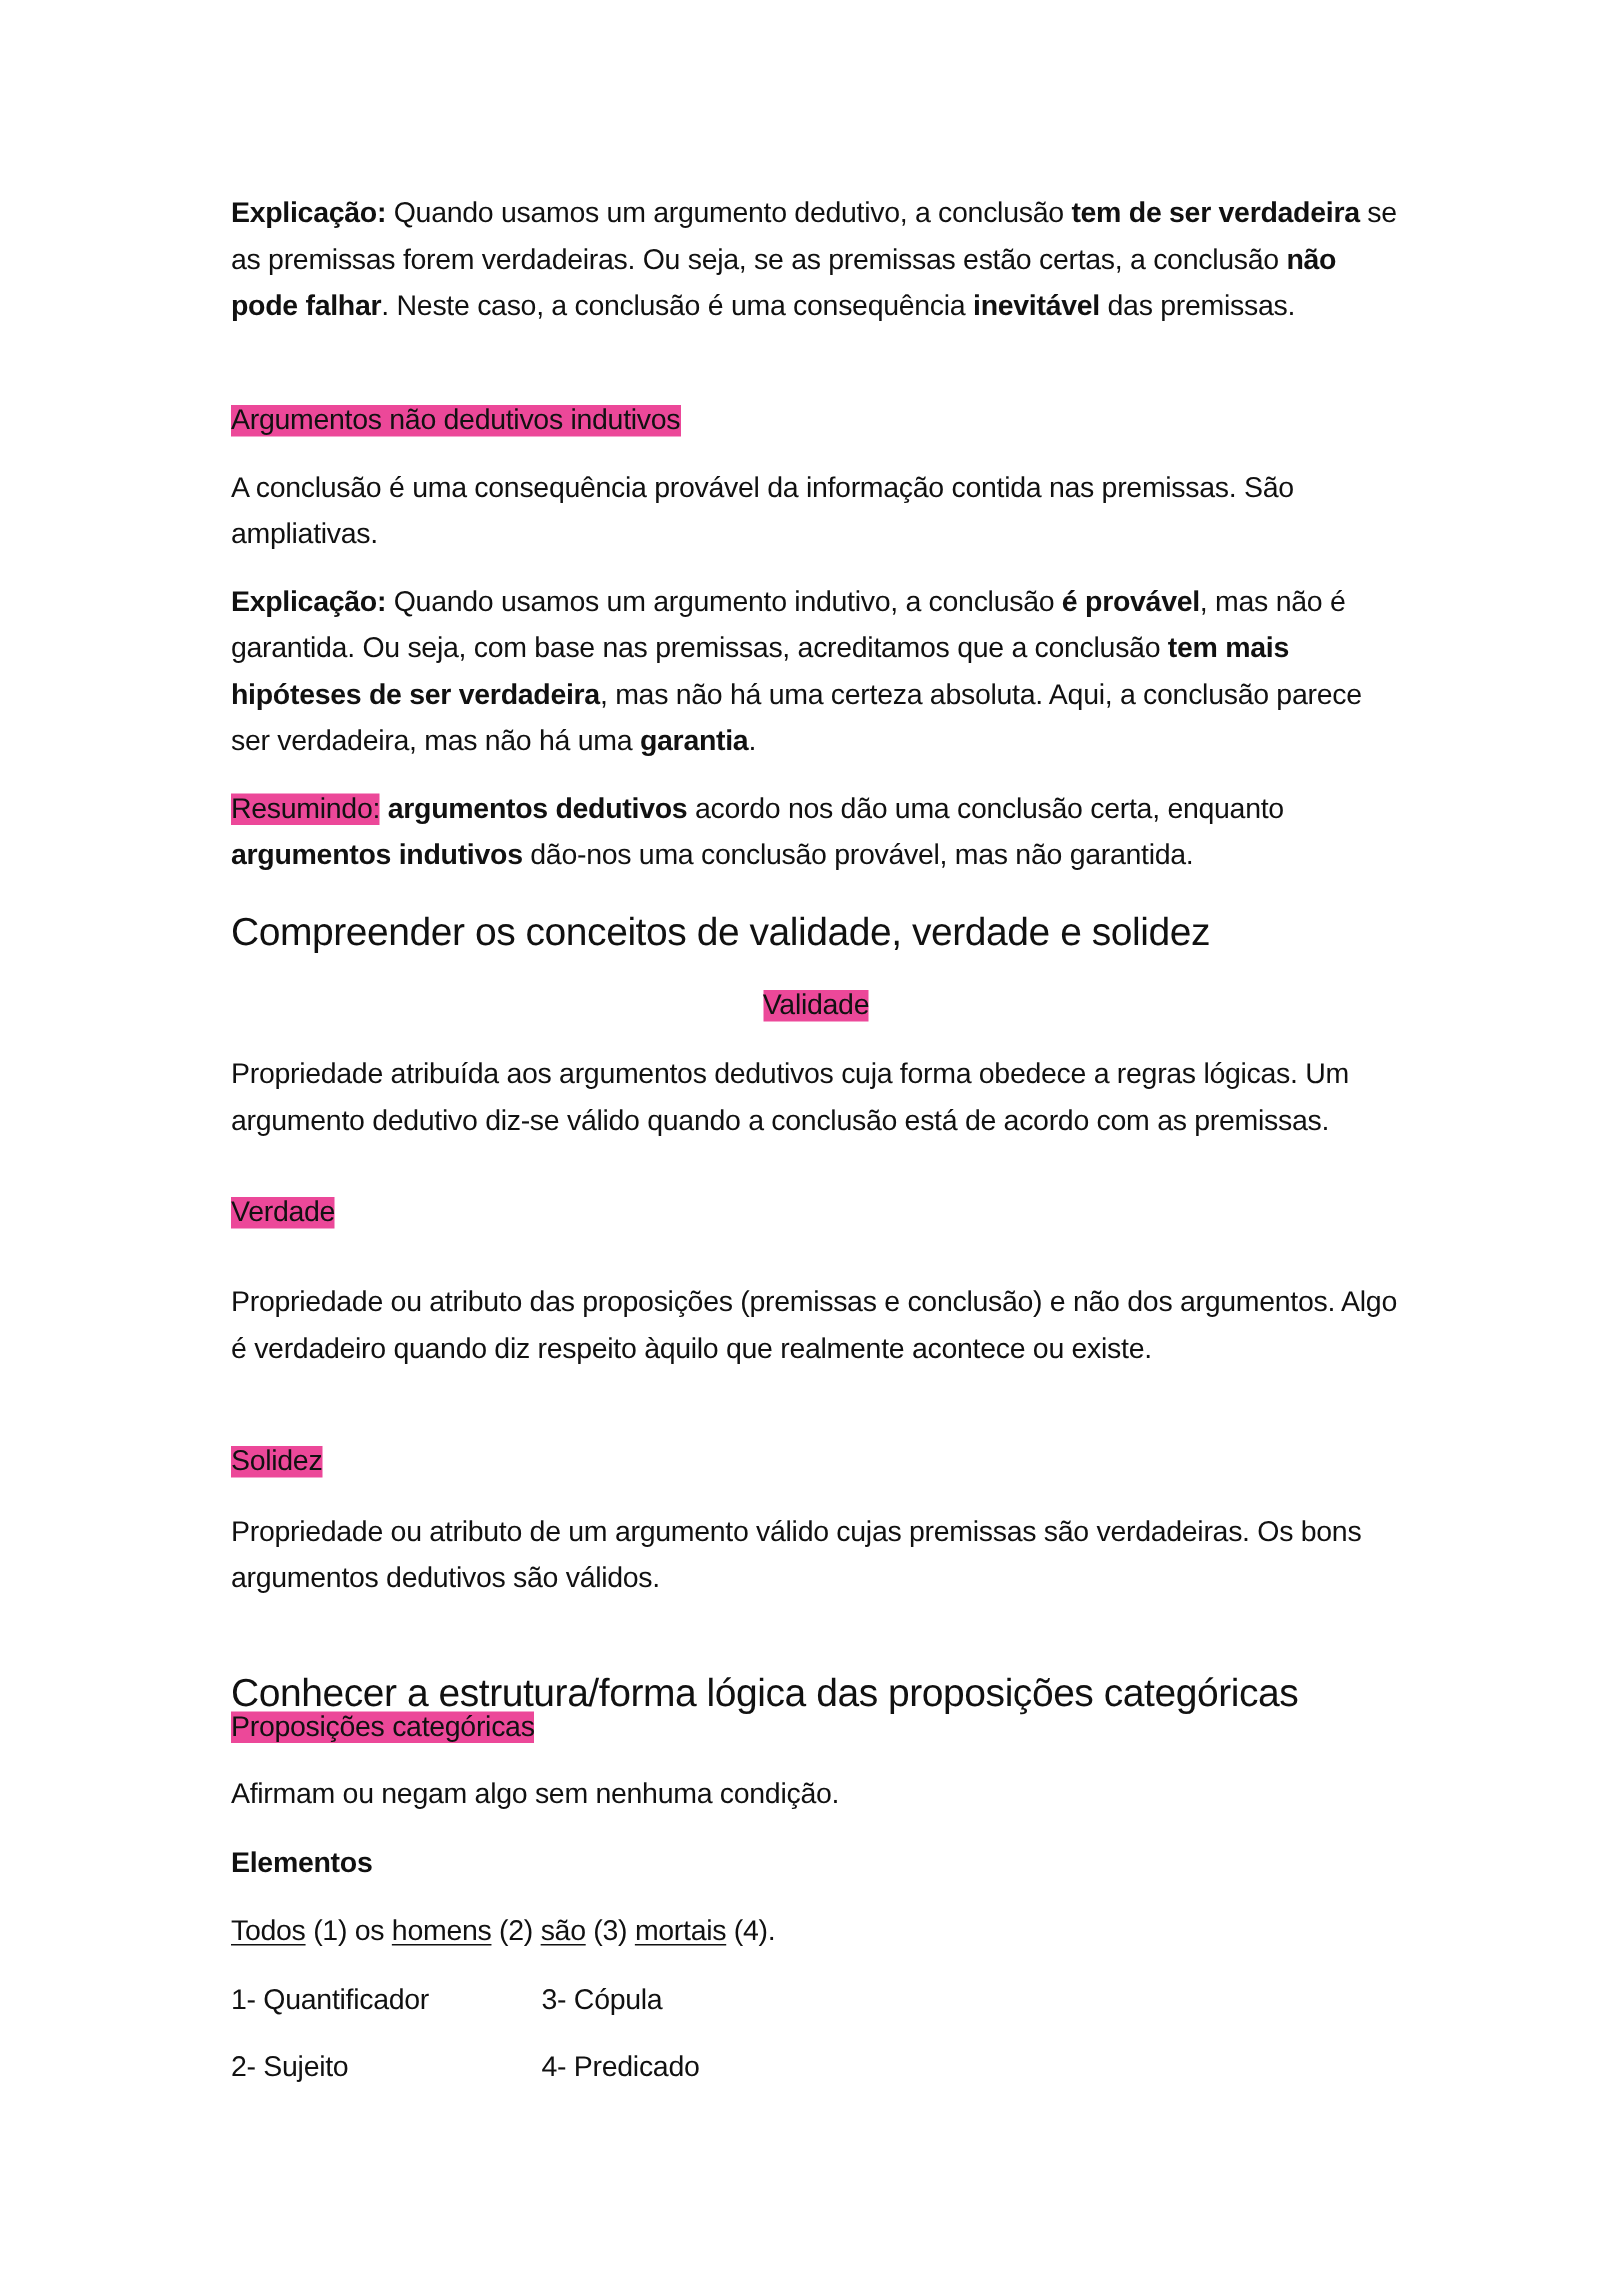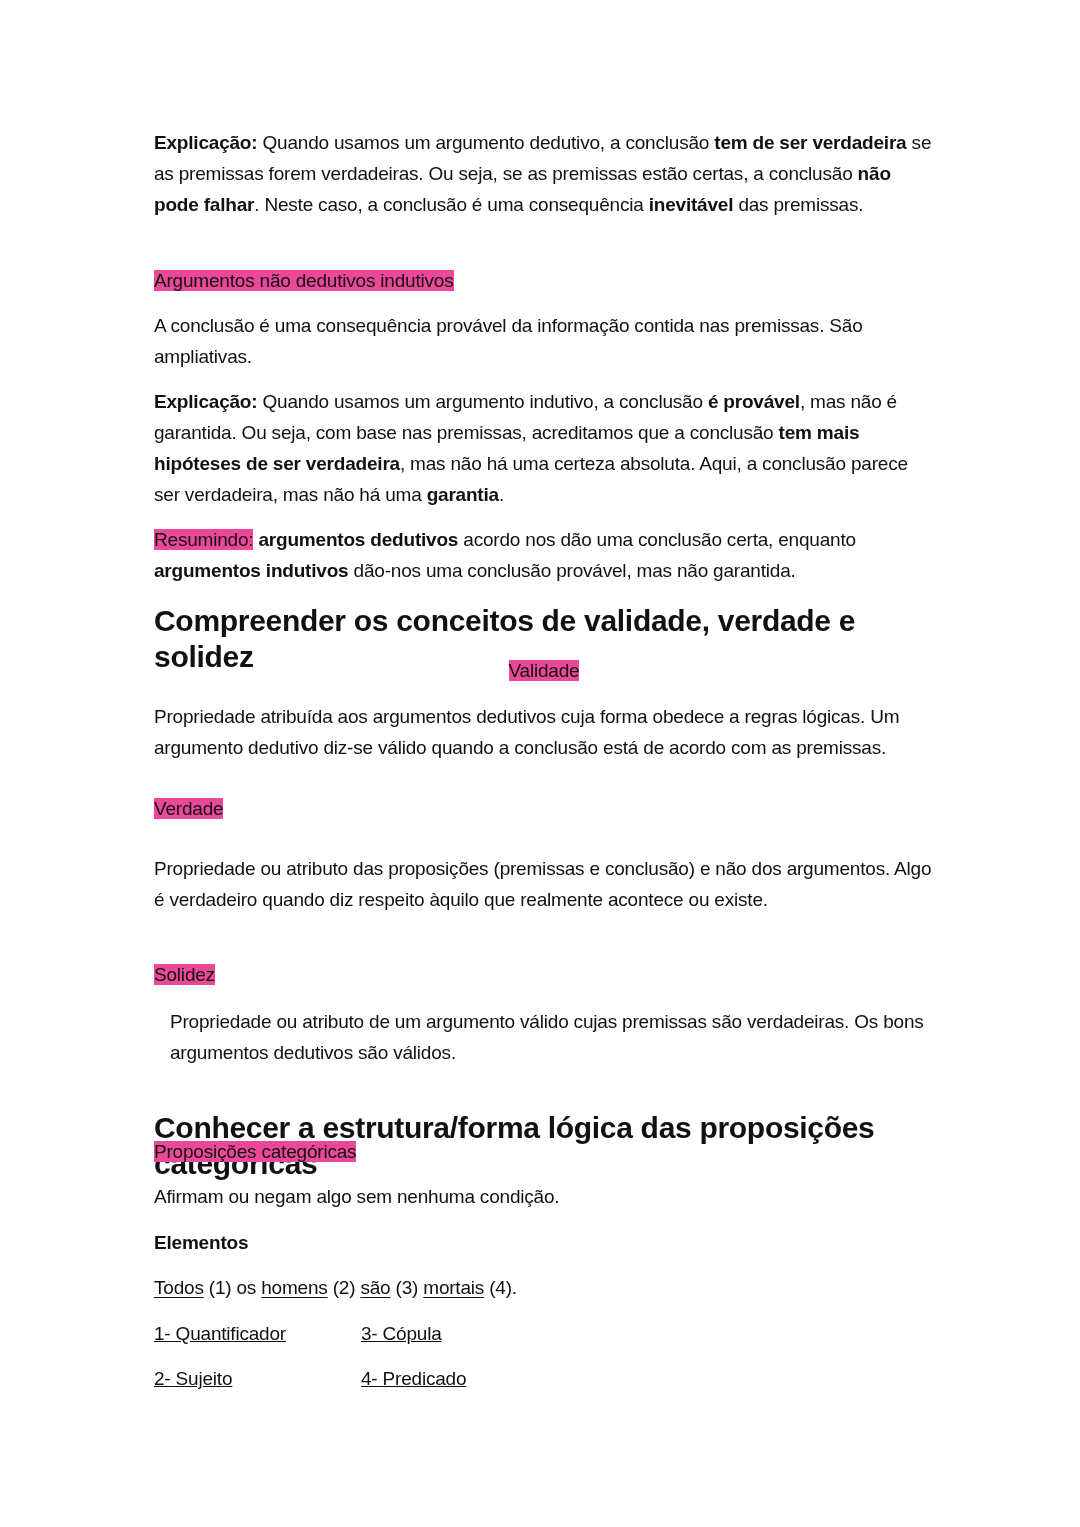--- a/index.html
+++ b/index.html
@@ -2,24 +2,24 @@
 <html><head>
   <meta charset="utf-8">
   <style>
     html, body { margin: 0; padding: 0; background: #ffffff; }
     body { width: 1080px; height: 1527px; position: relative; overflow: hidden;
            font-family: "Liberation Sans", "DejaVu Sans", sans-serif; color: #111111; }
     .page { position: absolute; left: 154px; top: 127px; width: 780px; }
     p { margin: 0; font-size: 19px; line-height: 31px; letter-spacing: -0.2px; }
     .hl { background: #ec4899; }
     b { font-weight: 700; }
-    h2 { margin: 0; font-size: 30px; font-weight: 700; line-height: 36px; letter-spacing: -0.3px; }
+    h2 { margin: 0; font-size: 26px; font-weight: 400; line-height: 36px; letter-spacing: -0.3px; }
     u { text-decoration: underline; text-underline-offset: 3px; }
     .blk { position: absolute; left: 0; width: 780px; }
-    .row { display: flex; text-decoration: underline; }
+    .row { display: flex; }
     .col1 { width: 207px; }
   </style>
 </head>
 <body>
 
 <div class="page">
 
   <p class="blk" style="top:0px;">
     <b>Explicação:</b><span> Quando usamos um argumento dedutivo, a conclusão </span><b>tem de ser verdadeira</b><span> se as premissas forem verdadeiras. Ou seja, se as premissas estão certas, a conclusão </span><b>não pode falhar</b><span>. Neste caso, a conclusão é uma consequência </span><b>inevitável</b><span> das premissas.</span>
   </p>
@@ -46,21 +46,21 @@
   <p class="blk" style="top:574px;">Propriedade atribuída aos argumentos dedutivos cuja forma obedece a regras lógicas. Um argumento dedutivo diz-se válido quando a conclusão está de acordo com as premissas.</p>
 
   <p class="blk" style="top:666px;">
     <span class="hl">Verdade</span>
   </p>
   <p class="blk" style="top:726px;">Propriedade ou atributo das proposições (premissas e conclusão) e não dos argumentos. Algo é verdadeiro quando diz respeito àquilo que realmente acontece ou existe.</p>
 
   <p class="blk" style="top:832px;">
     <span class="hl">Solidez</span>
   </p>
-  <p class="blk" style="top:879px;margin-left:16px;">Propriedade ou atributo de um argumento válido cujas premissas são verdadeiras. Os bons argumentos dedutivos são válidos.</p>
+  <p class="blk" style="top:879px;">Propriedade ou atributo de um argumento válido cujas premissas são verdadeiras. Os bons argumentos dedutivos são válidos.</p>
 
   <h2 class="blk" style="top:983px;">Conhecer a estrutura/forma lógica das proposições categóricas</h2>
 
   <p class="blk" style="top:1009px;">
     <span class="hl">Proposições categóricas</span>
   </p>
 
   <p class="blk" style="top:1054px;">Afirmam ou negam algo sem nenhuma condição.</p>
 
   <p class="blk" style="top:1100px;">

